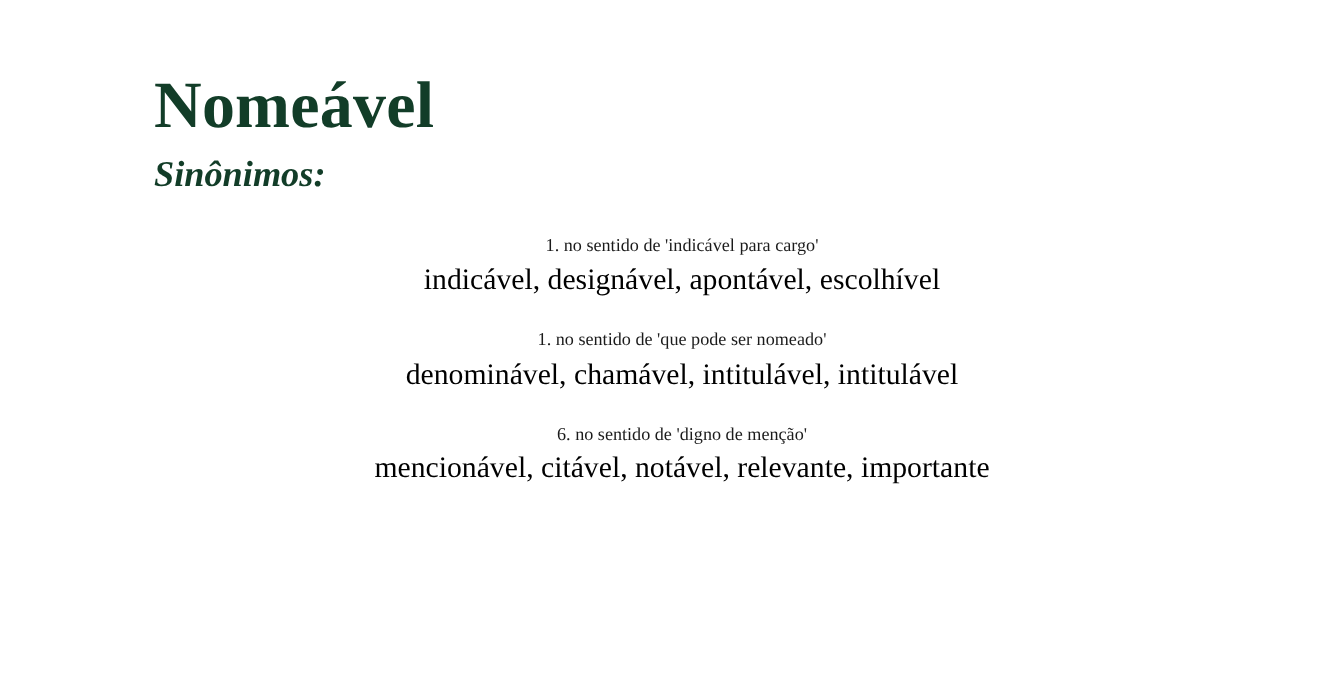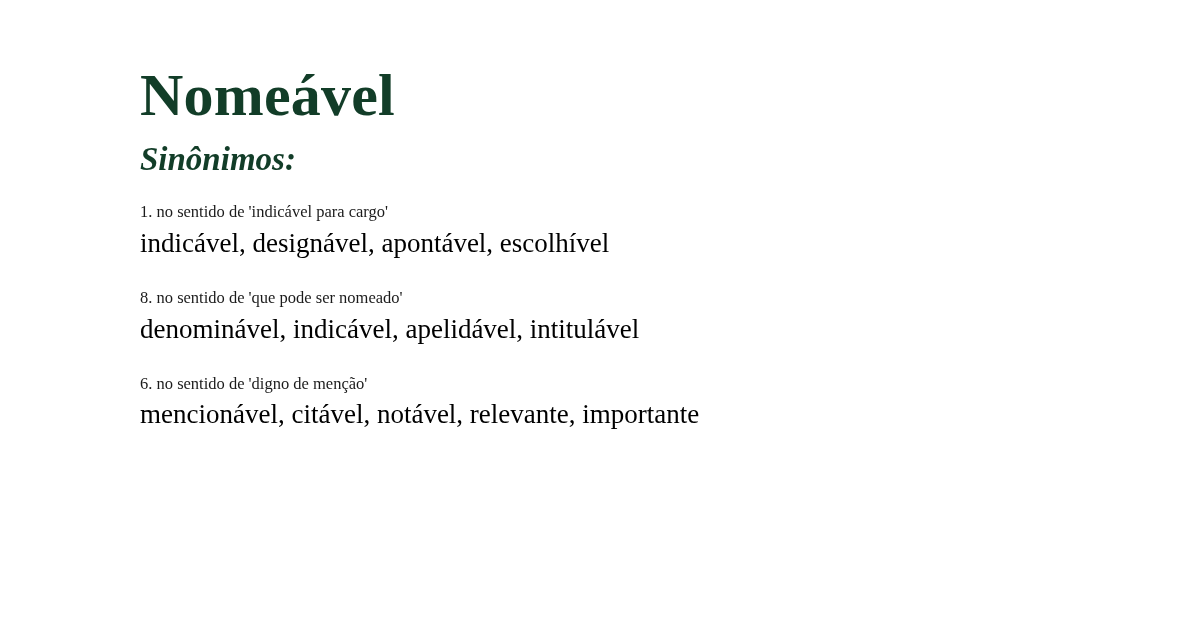--- a/index.html
+++ b/index.html
@@ -34,21 +34,22 @@
   .subtitle {
     font-family: "Liberation Serif", "DejaVu Serif", serif;
     font-size: 33px;
     font-weight: bold;
     font-style: italic;
     color: #123d28;
     margin: 14px 0 0 0;
     line-height: 1.1;
   }
   .senses {
-    margin-top: 24px;
+    margin-top: 35px;
+    text-align: center;
   }
   .sense {
     margin-bottom: 26px;
   }
   .sense-label {
     font-family: "Liberation Serif", "DejaVu Serif", serif;
     font-size: 16.5px;
     color: #1b1b1b;
     line-height: 1.3;
     margin: 0 0 2px 0;
@@ -86,22 +87,22 @@
   <div class="subtitle">Sinônimos:</div>
 
   <div class="senses">
 
     <div class="sense">
       <p class="sense-label">1. no sentido de 'indicável para cargo'</p>
       <p class="sense-words">indicável, designável, apontável, escolhível</p>
     </div>
 
     <div class="sense">
-      <p class="sense-label">8. no sentido de 'que pode ser nomeado'</p>
-      <p class="sense-words">denominável, indicável, apelidável, intitulável</p>
+      <p class="sense-label">1. no sentido de 'que pode ser nomeado'</p>
+      <p class="sense-words">denominável, chamável, intitulável, intitulável</p>
     </div>
 
     <div class="sense">
       <p class="sense-label">6. no sentido de 'digno de menção'</p>
       <p class="sense-words">mencionável, citável, notável, relevante, importante</p>
     </div>
 
   </div>
 
 

